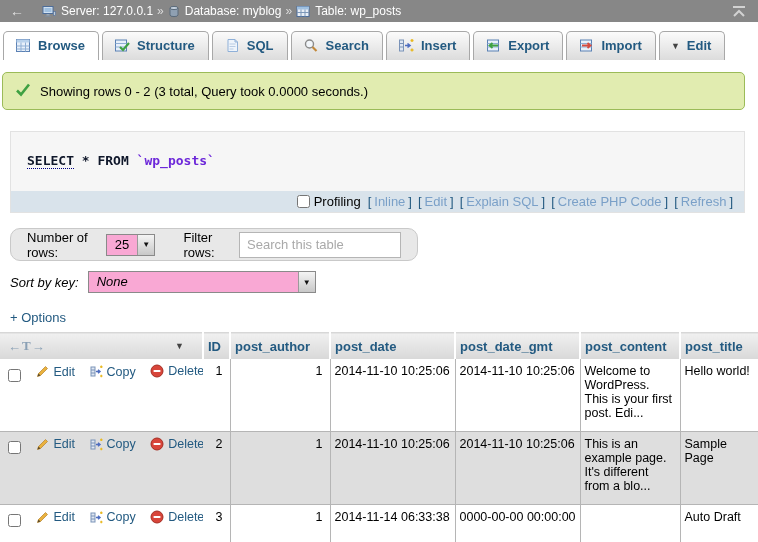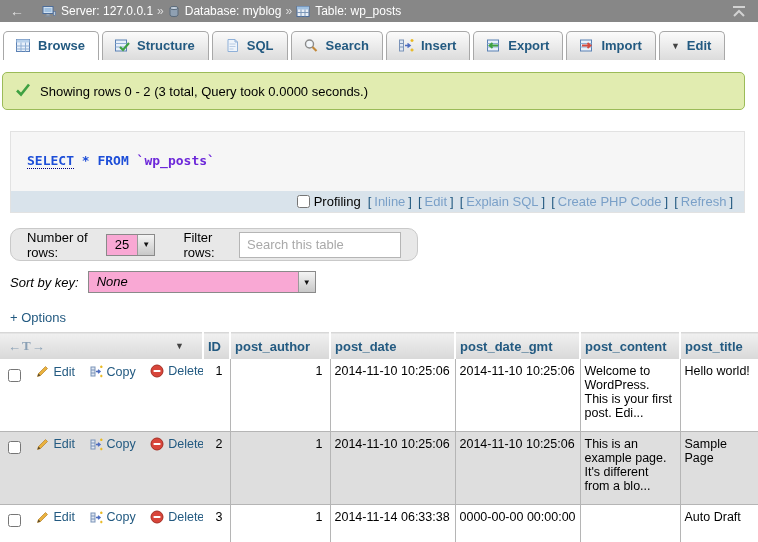--- a/index.html
+++ b/index.html
@@ -37,21 +37,21 @@
   .more-arrow { color:#444; font-size:9px; }
   
   .msgbox {
     margin:12px 13px 0 2px; height:38px;
     border:1px solid #9bbb58; background:#e1ecb0; border-radius:5px;
     display:flex; align-items:center; gap:9px; padding:0 12px;
   }
   
   .querybox { margin:21px 13px 0 10px; background:#f6f6f6; border:1px solid #e2e2e2; }
   .sqlline { padding:21px 10px 23px 16px; font-family:"DejaVu Sans Mono", monospace; font-size:13px; color:#000080; }
-  .kw { color:#1d4ed8; font-weight:bold; }
+  .kw { color:#0f172a; font-weight:bold; }
   .kw.docs { border-bottom:1px dotted #000080; }
   .tbl-ref { color:#6d28d9; font-weight:bold; }
   .qfooter {
     background:#d9e3eb; height:21px;
     display:flex; align-items:center; justify-content:flex-end;
     padding-right:8px; font-size:13px;
   }
   .qfooter input { margin:0 4px 0 0; }
   .qfooter .profiling { color:#000; margin-right:4px; }
   .qfooter .br { color:#235a81; margin:0 3px; }

